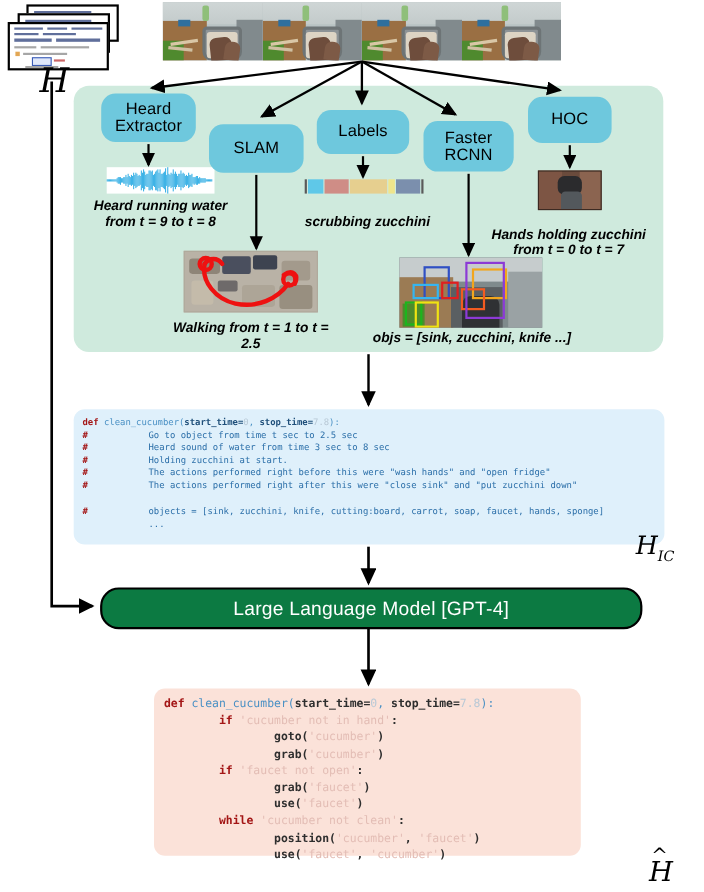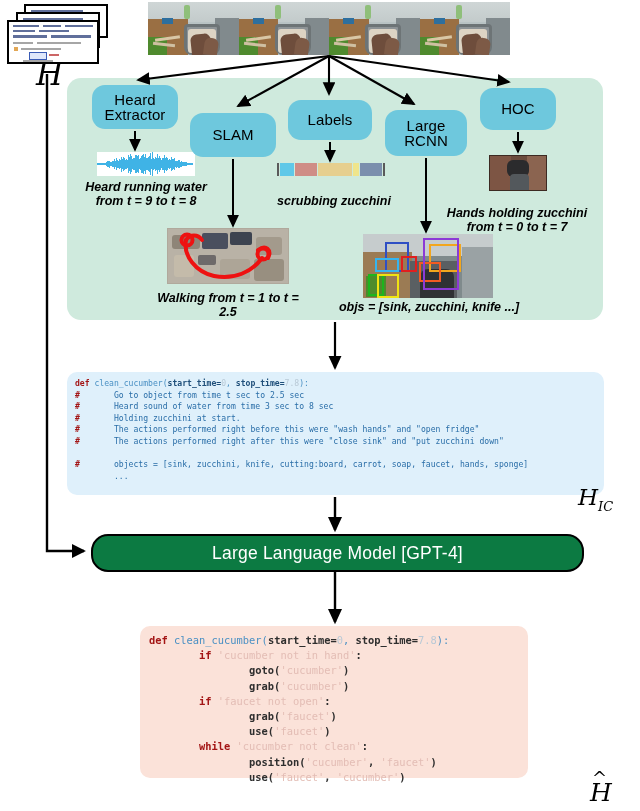--- a/index.html
+++ b/index.html
@@ -97,21 +97,21 @@
         white-space:pre;}
   #code-hic{left:67px;top:372px;width:537px;height:123px;background:#dff0fb;border-radius:10px;
             padding:6px 0 0 8px;box-sizing:border-box;font-size:8.1px;line-height:11.6px;color:#2a6ea8;}
   #code-out{left:140px;top:626px;width:388px;height:152px;background:#fbe2d9;border-radius:10px;
             padding:7px 0 0 9px;box-sizing:border-box;font-size:10.4px;line-height:15.2px;color:#b04a4a;}
   .kw{color:#a31515;font-weight:bold;}
   .fn{color:#4a90c4;}
   .fnb{color:#2e2e2e;font-weight:bold;}
   .num{color:#b9c9d6;}
   .str{color:#e3bdb5;}
-  .cmt{color:#2a6ea8;}
+  .cmt{color:#2a6ea8;margin-left:21px;}
   .hash{color:#a31515;font-weight:bold;}
   .param{color:#1f4f7a;font-weight:bold;}
 
   
   #llm-bar{position:absolute;left:91px;top:534px;width:489px;height:34px;
            background:#0c7a42;border:2px solid #000;border-radius:17px;
            display:flex;align-items:center;justify-content:center;
            color:#ffffff;font-size:17.5px;letter-spacing:.2px;}
 
   
@@ -368,21 +368,21 @@
 <div class="node" id="node-audio">
   <span><span>Heard</span><br><span>Extractor</span></span>
 </div>
 <div class="node" id="node-slam">
   <span>SLAM</span>
 </div>
 <div class="node" id="node-labels">
   <span>Labels</span>
 </div>
 <div class="node" id="node-rcnn">
-  <span><span>Large</span><br><span>RCNN</span></span>
+  <span><span>Faster</span><br><span>RCNN</span></span>
 </div>
 <div class="node" id="node-hoc">
   <span>HOC</span>
 </div>
 
 <div class="caption" style="left:78px;top:180px;width:136px;">
   <span>Heard running water</span><br><span>from t = 9 to t = 8</span>
 </div>
 <div class="caption" style="left:270px;top:180px;width:128px;">
   <br><span>scrubbing zucchini</span>

